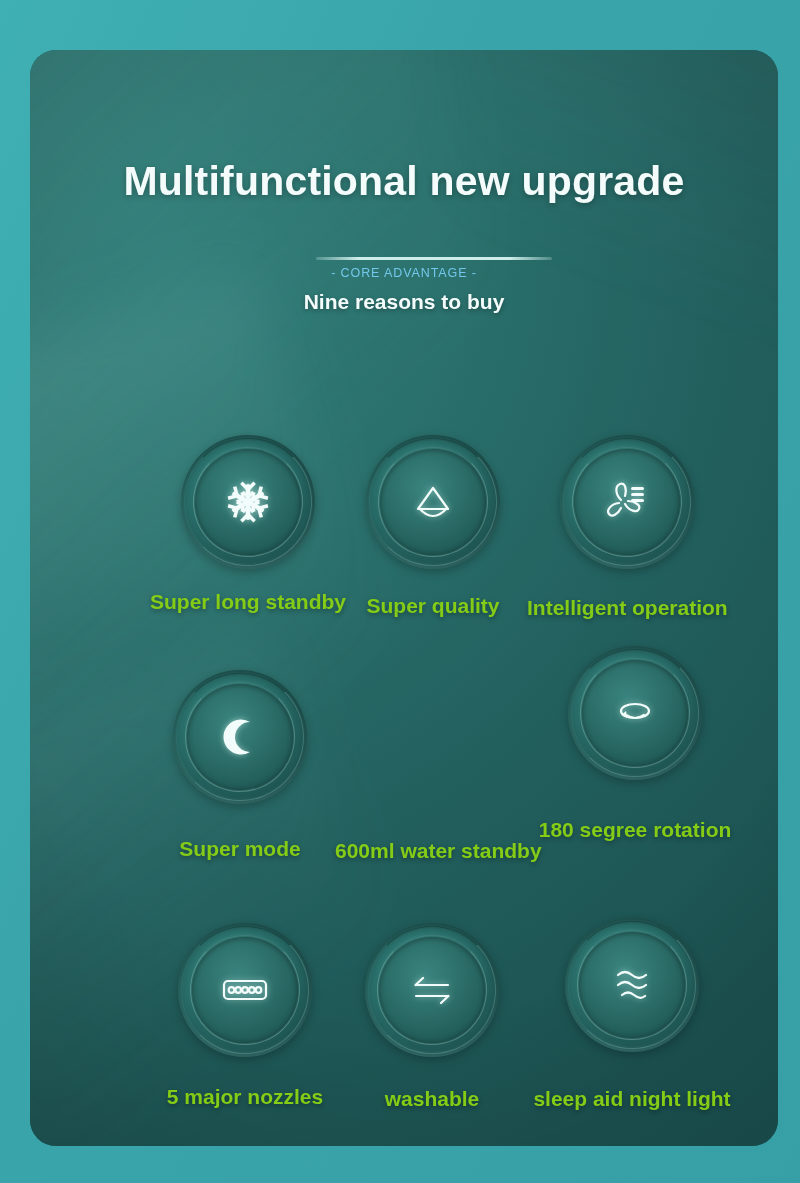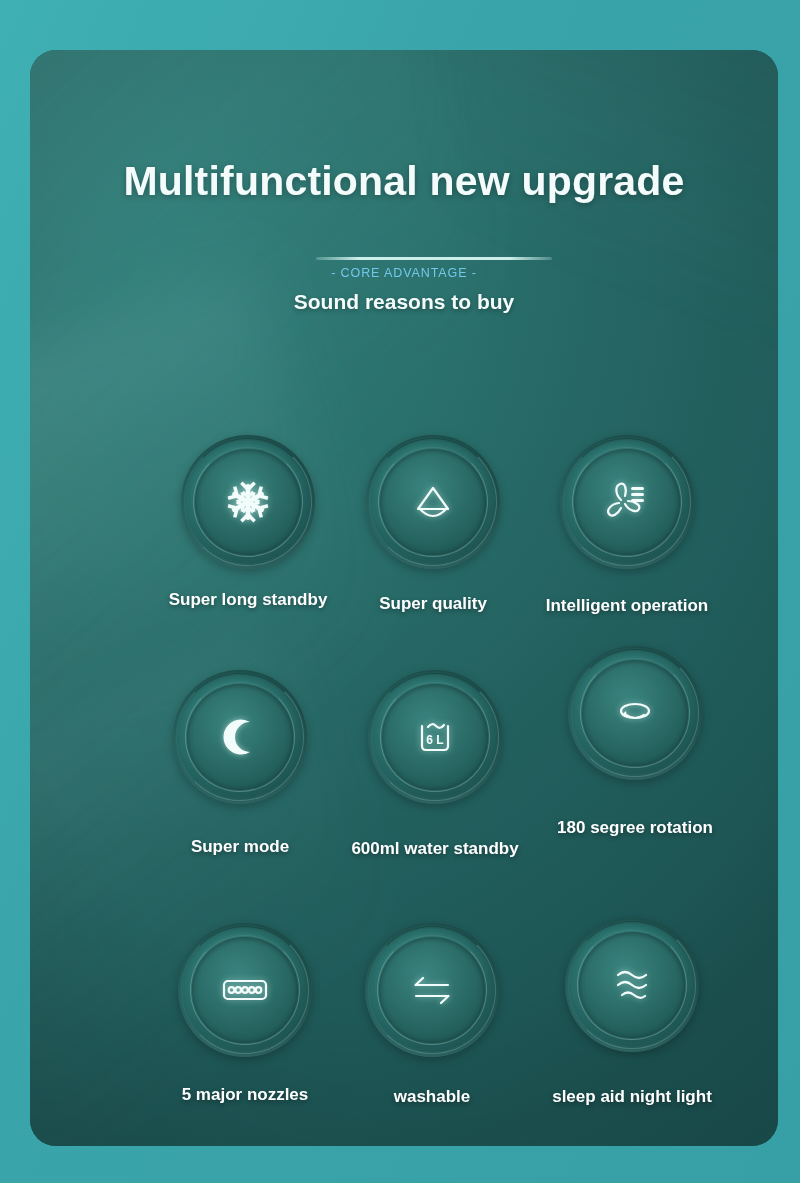--- a/index.html
+++ b/index.html
@@ -110,23 +110,23 @@
     text-shadow:0 2px 5px rgba(0,0,0,0.3);
   }
 
   
   .feature {
     position:absolute;
     width:200px;
     text-align:center;
   }
   .feature .label {
-    font-size:17px;
+    font-size:21px;
     font-weight:bold;
-    color:#ffffff;
+    color:#84cc16;
     text-shadow:0 2px 5px rgba(0,0,0,0.35);
     white-space:nowrap;
   }
 
   
   .dial {
     position:relative;
     width:134px; height:134px;
     margin:0 auto;
     border-radius:50%;
@@ -191,21 +191,21 @@
     <div class="sheen-a"></div>
     <div class="sheen-b"></div>
     <div class="sheen-c"></div>
     <div class="sheen-d"></div>
     <div class="vignette"></div>
 
     <div class="content">
       <div class="title">Multifunctional new upgrade</div>
       <div class="divider"></div>
       <div class="eyebrow">- CORE ADVANTAGE -</div>
-      <div class="subtitle">Sound reasons to buy</div>
+      <div class="subtitle">Nine reasons to buy</div>
 
       <div id="feature-grid">
           <div class="feature" style="left: 118px; top: 385px;">
             <div class="dial">
               <div class="ring-2"></div>
               <div class="ring-3"></div>
               <div class="ring-4"></div>
               <div class="glyph glow">
                 <svg width="40" height="40" viewBox="0 0 40 40">
       <g class="gfill" transform="translate(20,20)">
@@ -270,32 +270,20 @@
       <path class="gfill" d="M33 8 A17.5 17.5 0 1 0 33 38 A14.5 14.5 0 1 1 33 8 Z"></path>
       <circle class="gfill" cx="14.5" cy="13.5" r="2.1"></circle>
       <circle class="gfill" cx="8.5" cy="19" r="1.5"></circle>
       <circle class="gfill" cx="15" cy="22" r="1.4"></circle>
     </svg>
               </div>
             </div>
             <div class="label" style="position: absolute; left: 0px; right: 0px; top: 167px;">Super mode</div>
           </div>
           <div class="feature" style="left: 305px; top: 620px;">
-            <div class="dial">
-              <div class="ring-2"></div>
-              <div class="ring-3"></div>
-              <div class="ring-4"></div>
-              <div class="glyph glow">
-                <svg width="44" height="44" viewBox="0 0 44 44">
-      <path class="gstroke" stroke-width="2" d="M9 11 L9 31 Q9 35 13 35 L31 35 Q35 35 35 31 L35 11"></path>
-      <path class="gstroke" stroke-width="2" d="M15 12 Q19 7 23 11 Q27 15 31 10"></path>
-      <text class="gfill" x="22" y="29" text-anchor="middle" font-family="Liberation Sans, sans-serif" font-size="12" font-weight="bold">6 L</text>
-    </svg>
-              </div>
-            </div>
             <div class="label" style="position: absolute; left: 0px; right: 0px; top: 169px;">600ml water standby</div>
           </div>
           <div class="feature" style="left: 505px; top: 596px;">
             <div class="dial">
               <div class="ring-2"></div>
               <div class="ring-3"></div>
               <div class="ring-4"></div>
               <div class="glyph glow">
                 <svg width="46" height="30" viewBox="0 0 46 30">
       <ellipse class="gstroke" stroke-width="3.4" cx="23" cy="13" rx="14" ry="7"></ellipse>

